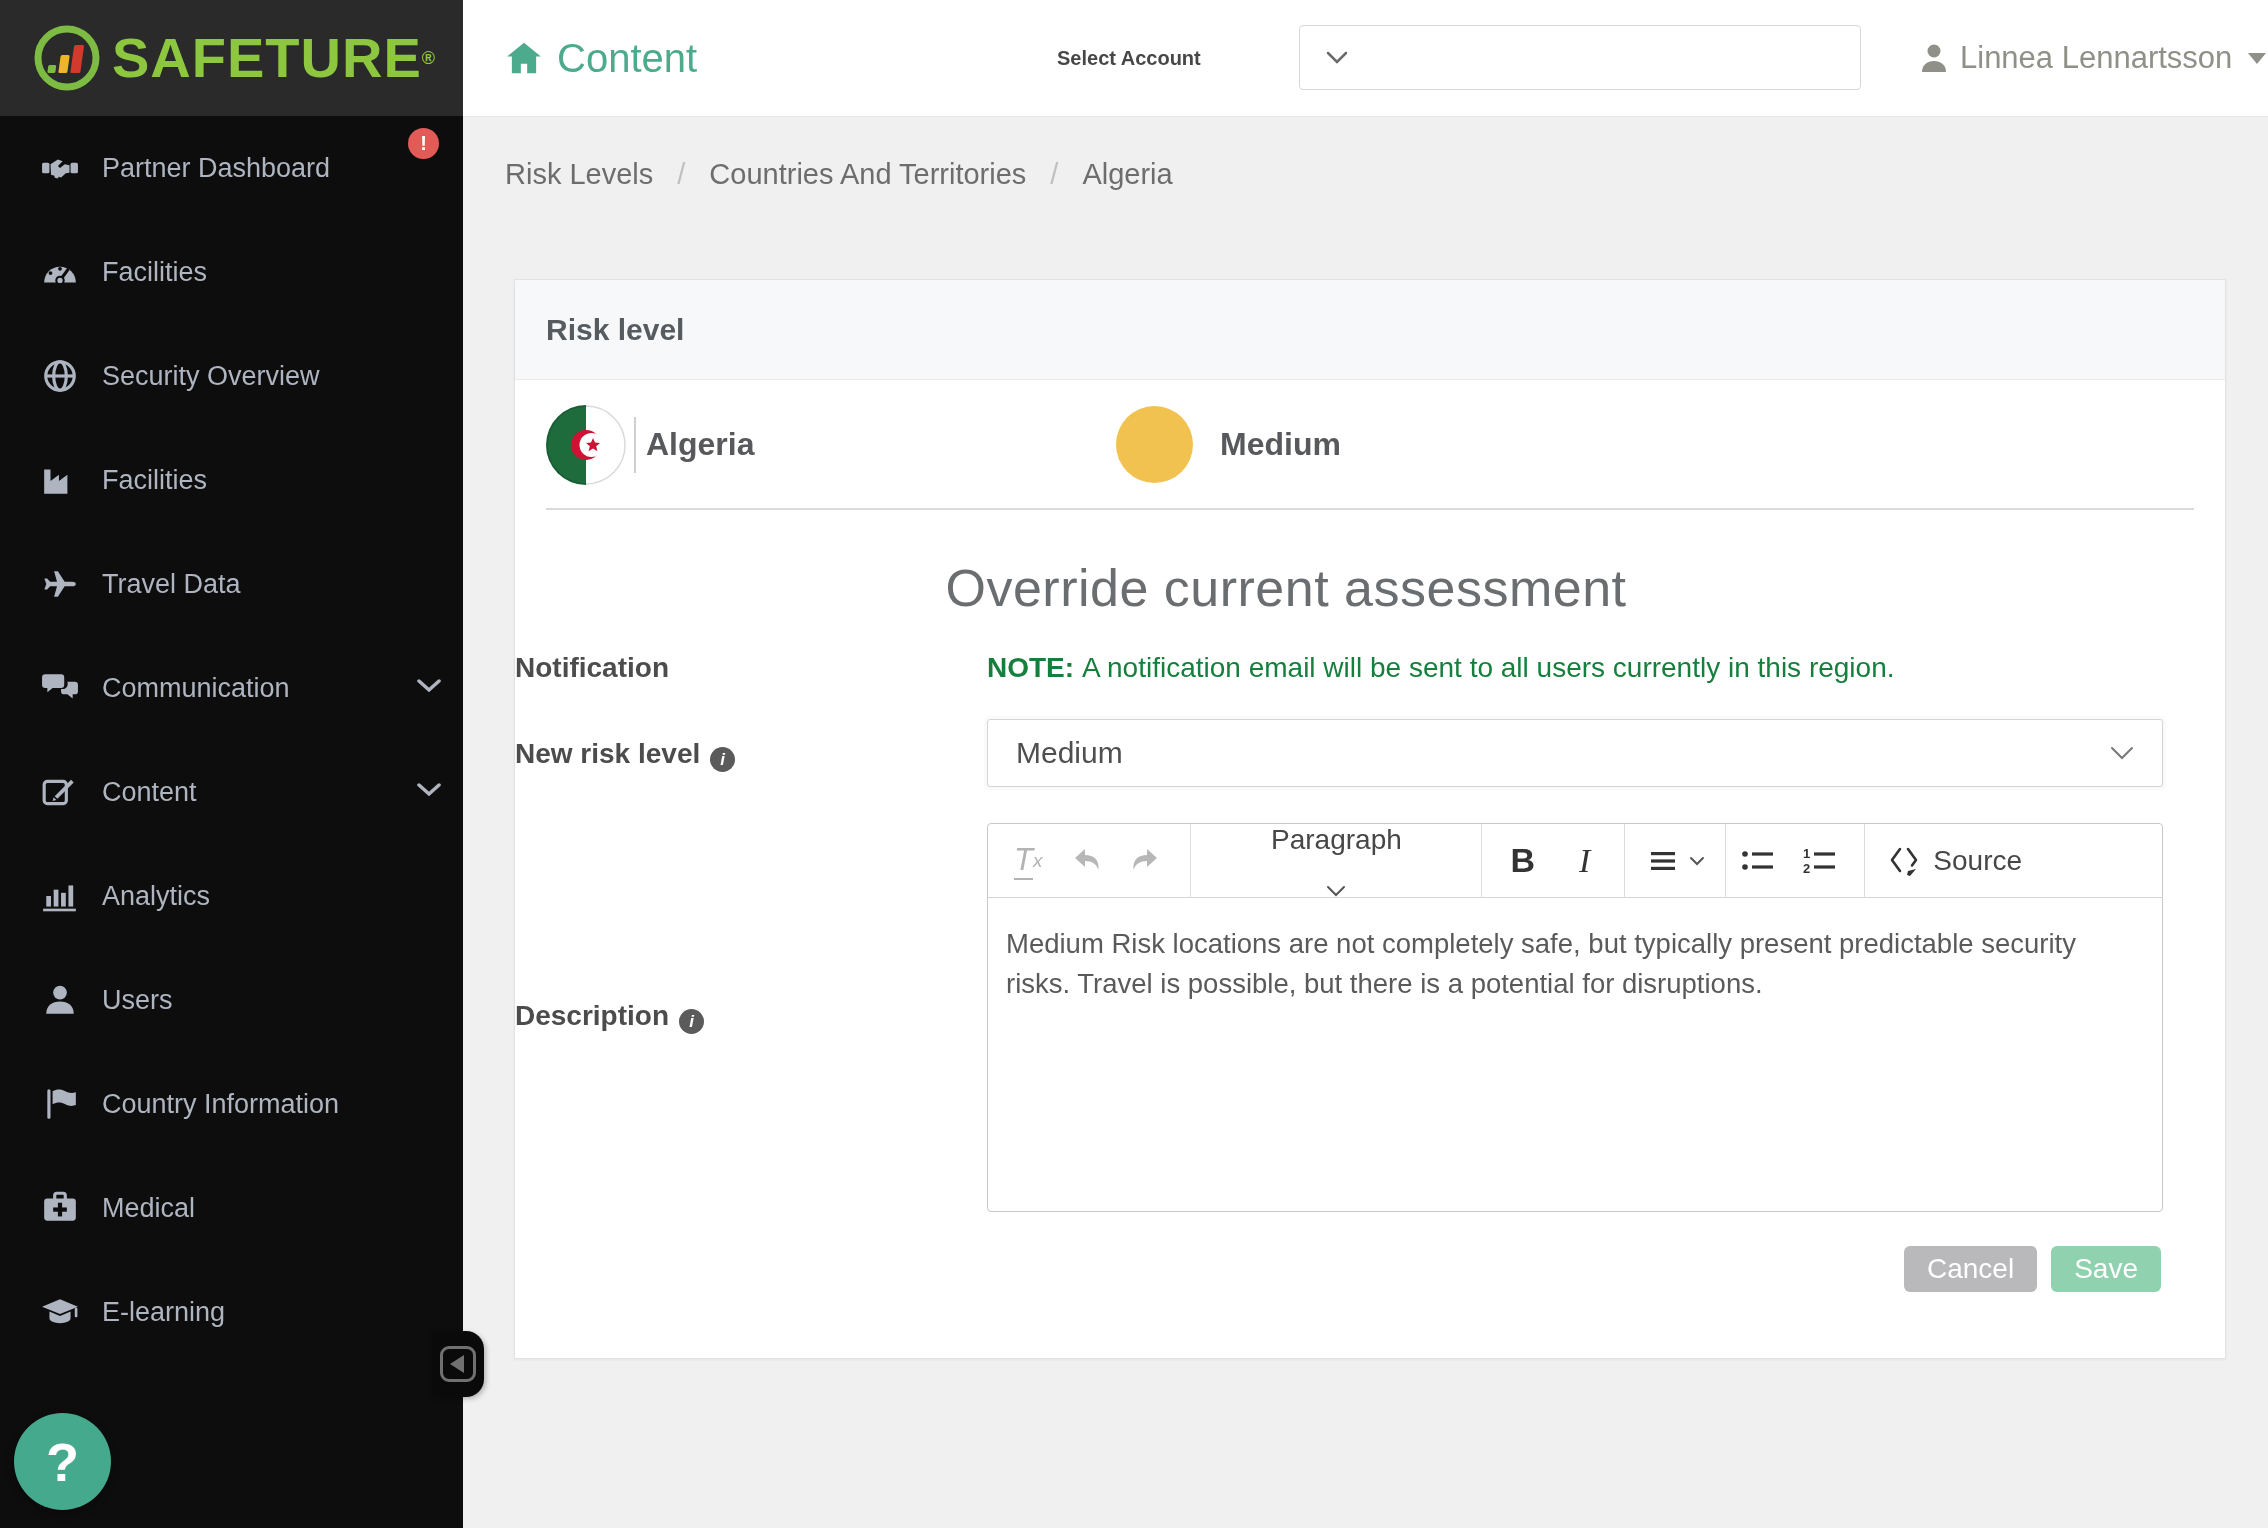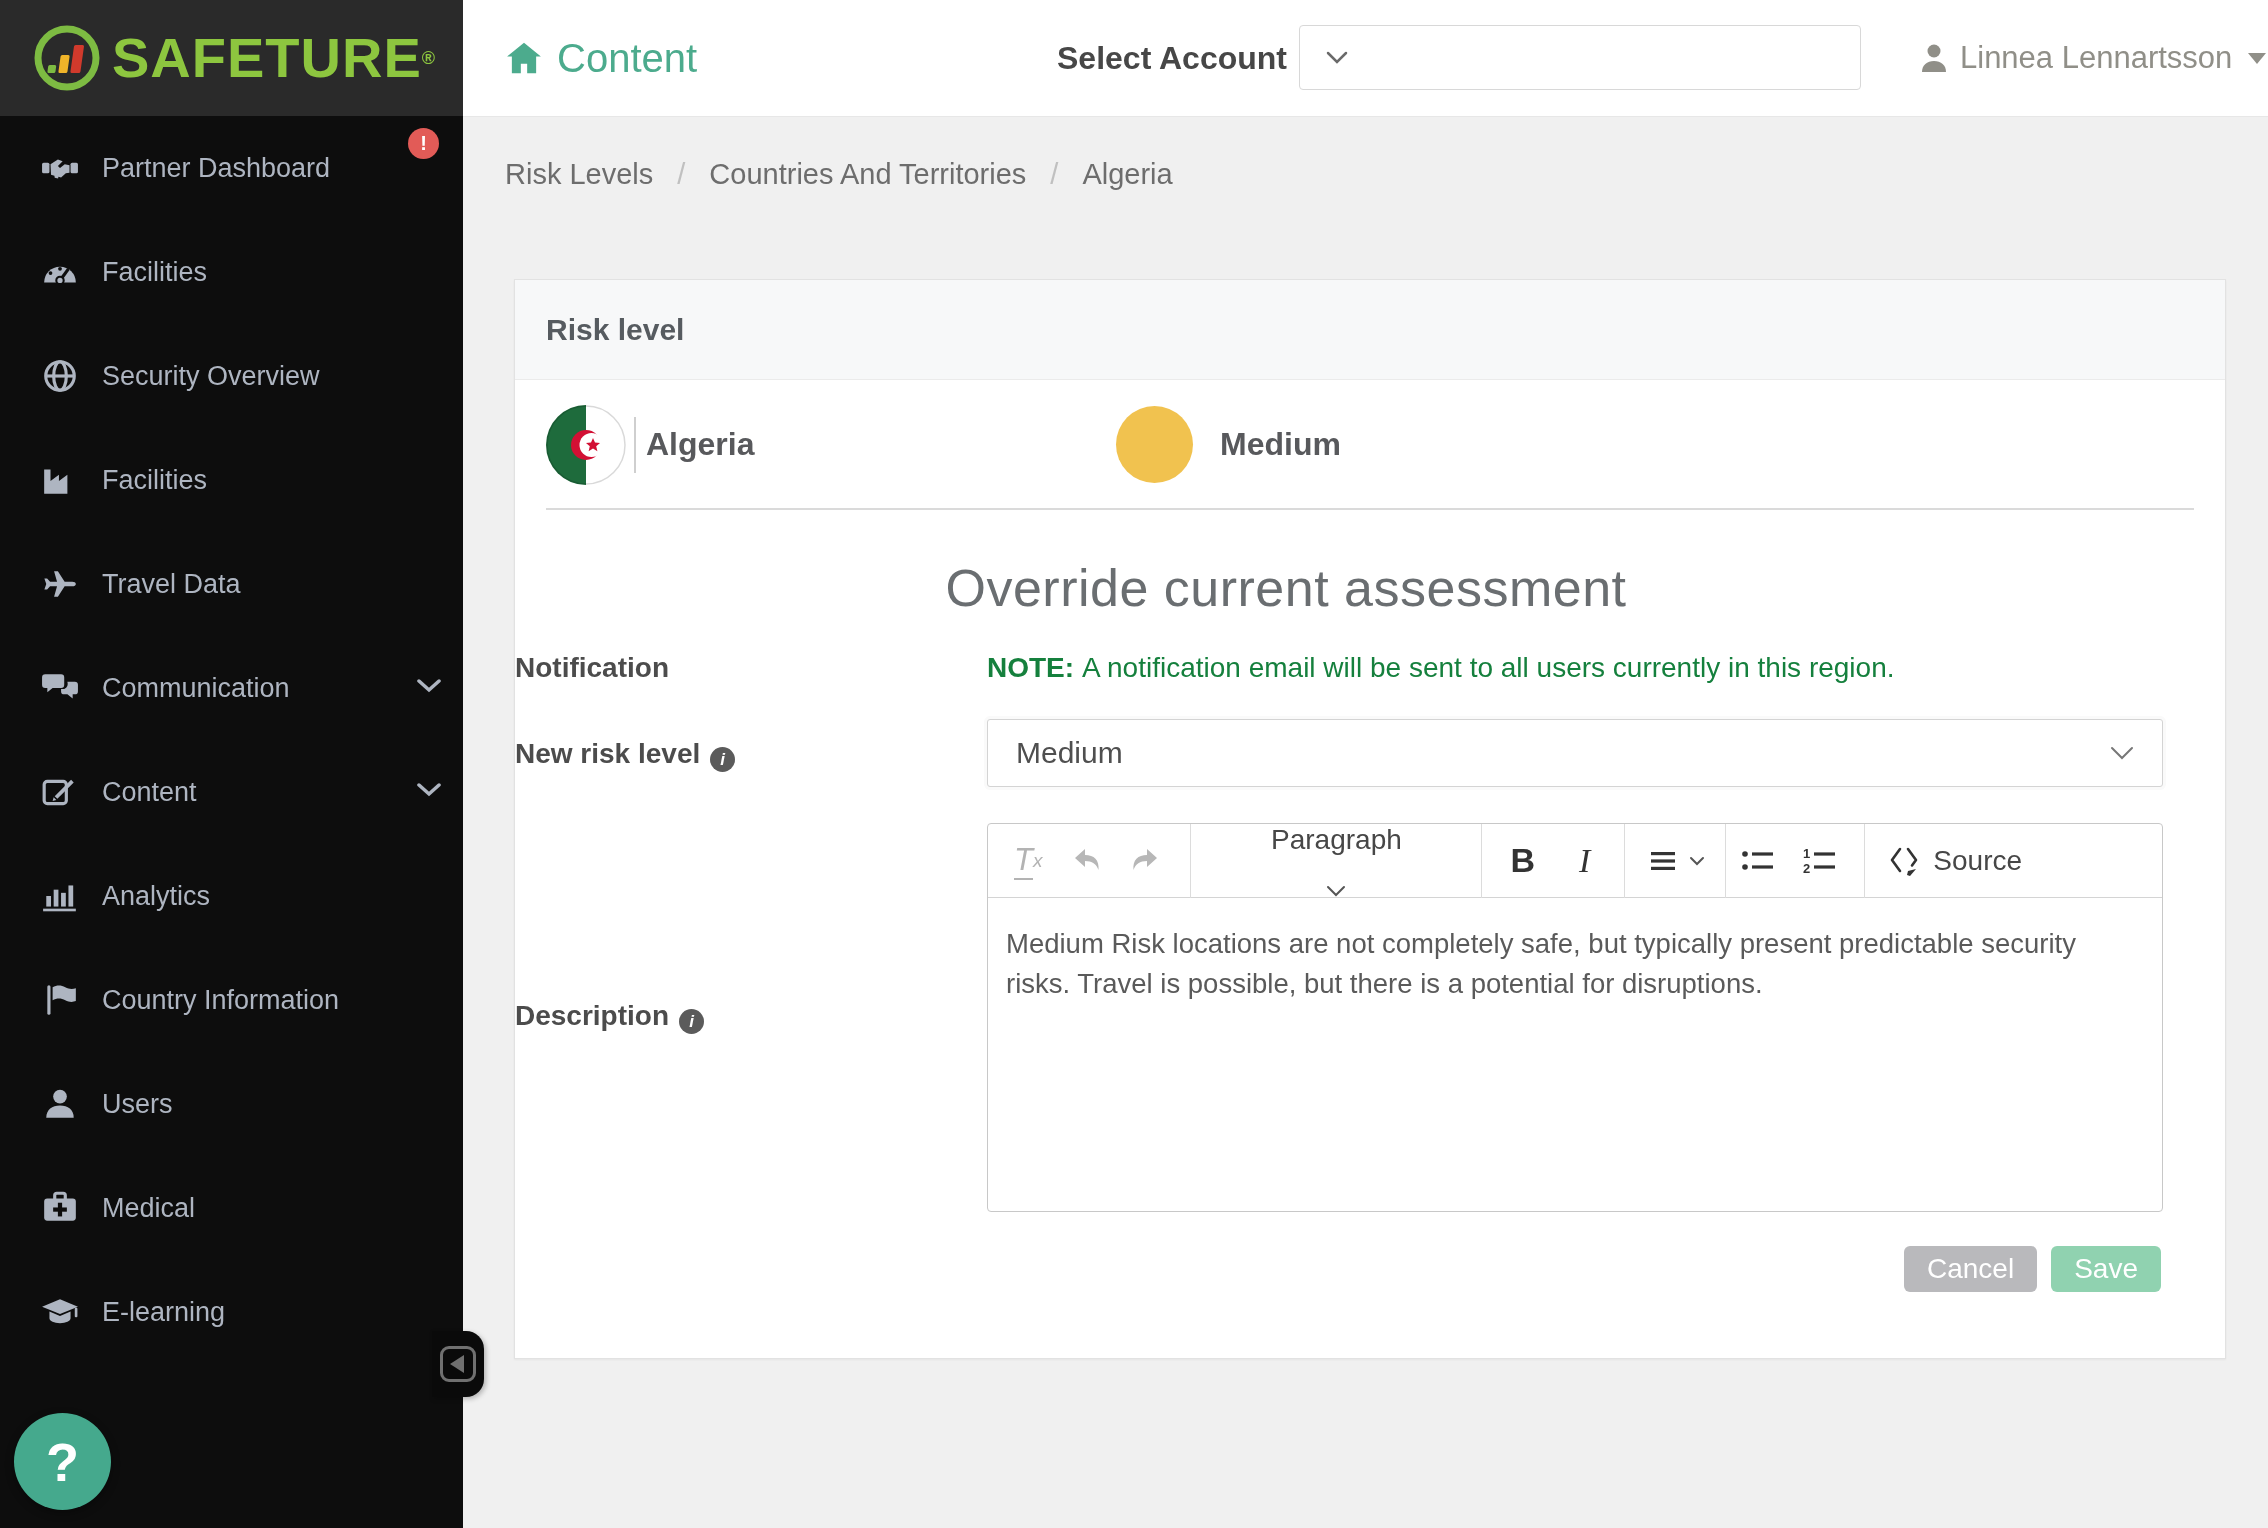--- a/index.html
+++ b/index.html
@@ -25,21 +25,21 @@
   .collapse-tab { position:absolute; left:432px; top:1331px; width:52px; height:66px; background:#0a0a0a; border-radius:0 18px 18px 0; box-shadow:2px 2px 5px rgba(0,0,0,.25); cursor:pointer; }
   .collapse-box { position:absolute; left:8px; top:15px; width:36px; height:36px; border:3px solid #707070; border-radius:9px; display:flex; align-items:center; justify-content:center; }
   .collapse-tri { width:0; height:0; border-top:9px solid transparent; border-bottom:9px solid transparent; border-right:14px solid #707070; margin-right:3px; }
 
   .help-btn { position:absolute; left:14px; top:1413px; width:97px; height:97px; border-radius:50%; background:#45a98d; color:#fff; font-size:54px; font-weight:bold; display:flex; align-items:center; justify-content:center; box-shadow:0 3px 8px rgba(0,0,0,.35); cursor:pointer; }
 
   
   .topbar { position:absolute; left:463px; top:0; width:1805px; height:116px; background:#ffffff; box-shadow:0 1px 0 #e7e7e7; }
   .tb-title { position:absolute; left:42px; top:50%; transform:translateY(-50%); display:flex; align-items:center; }
   .tb-title-text { color:#4cab8d; font-size:40px; margin-left:14px; }
-  .tb-select-label { position:absolute; left:594px; top:50%; transform:translateY(-50%); font-size:32px; font-weight:bold; color:#474747; }
+  .tb-select-label { position:absolute; left:594px; top:50%; transform:translateY(-50%); font-size:20px; font-weight:bold; color:#474747; }
   .tb-account { position:absolute; left:836px; top:25px; width:562px; height:65px; border:1px solid #d8d8d8; border-radius:4px; background:#fff; display:flex; align-items:center; justify-content:space-between; padding:0 26px; cursor:pointer; }
   .tb-account-value { font-size:28px; color:#4a4a4a; white-space:nowrap; }
   .tb-user { position:absolute; left:1457px; top:50%; transform:translateY(-50%); display:flex; align-items:center; gap:12px; cursor:pointer; }
   .tb-user-name { color:#908f88; font-size:31px; white-space:nowrap; }
   .caret-down { width:0; height:0; border-left:9px solid transparent; border-right:9px solid transparent; border-top:11px solid #908f88; margin-left:4px; }
 
   
   .breadcrumb { position:absolute; left:505px; top:158px; display:flex; align-items:center; gap:24px; font-size:29px; color:#6d6d6d; }
   .crumb-sep { color:#c0c0c0; }
 
@@ -215,35 +215,35 @@
               <rect x="26" y="8" width="4.5" height="20"></rect>
               <rect x="2" y="30" width="31" height="2.5"></rect>
             </svg>
         </span>
         <span class="nav-label">Analytics</span>
       </div>
 
       <div class="nav-item">
         <span class="nav-icon">
           <svg width="38" height="38" viewBox="0 0 36 36" fill="#aeb5c1">
+              <circle cx="18" cy="11" r="6.5"></circle>
+              <path d="M5 31c0-7.5 5.5-11.5 13-11.5S31 23.5 31 31z"></path>
+            </svg>
+        </span>
+        <span class="nav-label">Users</span>
+      </div>
+
+      <div class="nav-item">
+        <span class="nav-icon">
+          <svg width="38" height="38" viewBox="0 0 36 36" fill="#aeb5c1">
               <rect x="6" y="4" width="3" height="28" rx="1.5"></rect>
               <path d="M11 6c4-2.2 8-2.2 12 0 3.5 1.9 7 2 10 .8V19c-3 1.2-6.5 1.1-10-.8-4-2.2-8-2.2-12 0z"></path>
             </svg>
         </span>
         <span class="nav-label">Country Information</span>
-      </div>
-
-      <div class="nav-item">
-        <span class="nav-icon">
-          <svg width="38" height="38" viewBox="0 0 36 36" fill="#aeb5c1">
-              <circle cx="18" cy="11" r="6.5"></circle>
-              <path d="M5 31c0-7.5 5.5-11.5 13-11.5S31 23.5 31 31z"></path>
-            </svg>
-        </span>
-        <span class="nav-label">Users</span>
       </div>
 
       <div class="nav-item">
         <span class="nav-icon">
           <svg width="38" height="38" viewBox="0 0 36 36">
               <rect x="13" y="4" width="10" height="8" rx="2" fill="none" stroke="#aeb5c1" stroke-width="3"></rect>
               <rect x="3" y="9" width="30" height="21" rx="3" fill="#aeb5c1"></rect>
               <rect x="16" y="13" width="4" height="13" fill="#0d0d0d"></rect>
               <rect x="11.5" y="17.5" width="13" height="4" fill="#0d0d0d"></rect>
             </svg>

